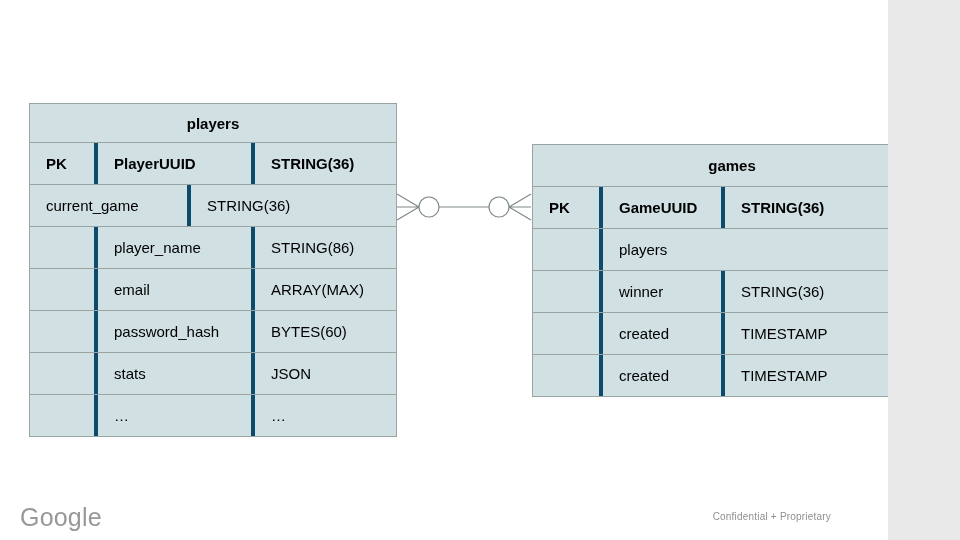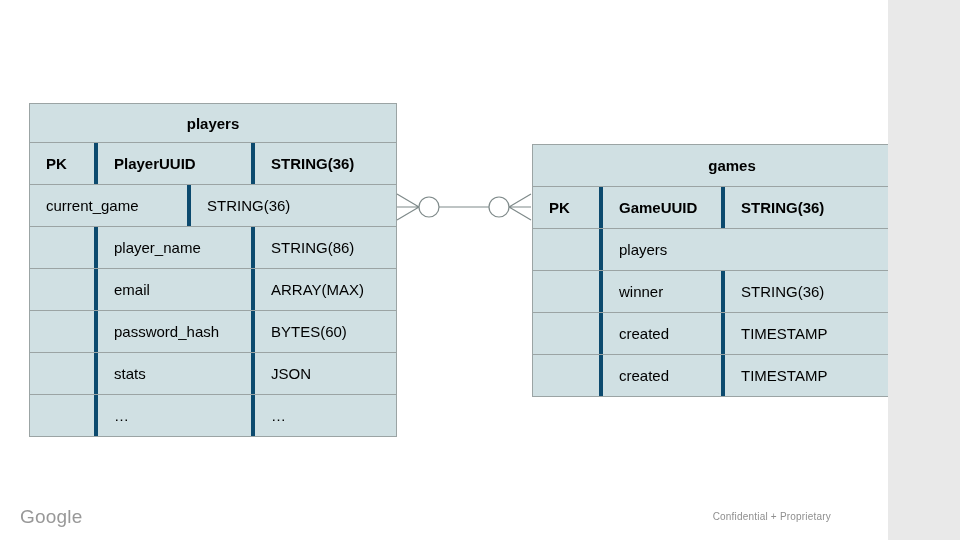--- a/index.html
+++ b/index.html
@@ -43,21 +43,21 @@
   #players-table .cell.field{width:157px;}
   #players-table .cell.type{flex:1;}
   #games-table .cell.key{width:66px;}
   #games-table .cell.field{width:122px;}
   #games-table .cell.type{flex:1;}
   
   .overlay{position:absolute;left:0;top:0;pointer-events:none;}
   
   .brand{
     position:absolute;left:20px;top:506px;
-    font-size:19px;line-height:22px;
+    font-size:25px;line-height:22px;
     color:#989898;letter-spacing:0.2px;
   }
   .conf-note{
     position:absolute;right:57px;top:512px;
     font-size:10px;line-height:10px;
     color:#8f8f8f;letter-spacing:0.2px;
   }
 </style>
 </head>
 <body>

